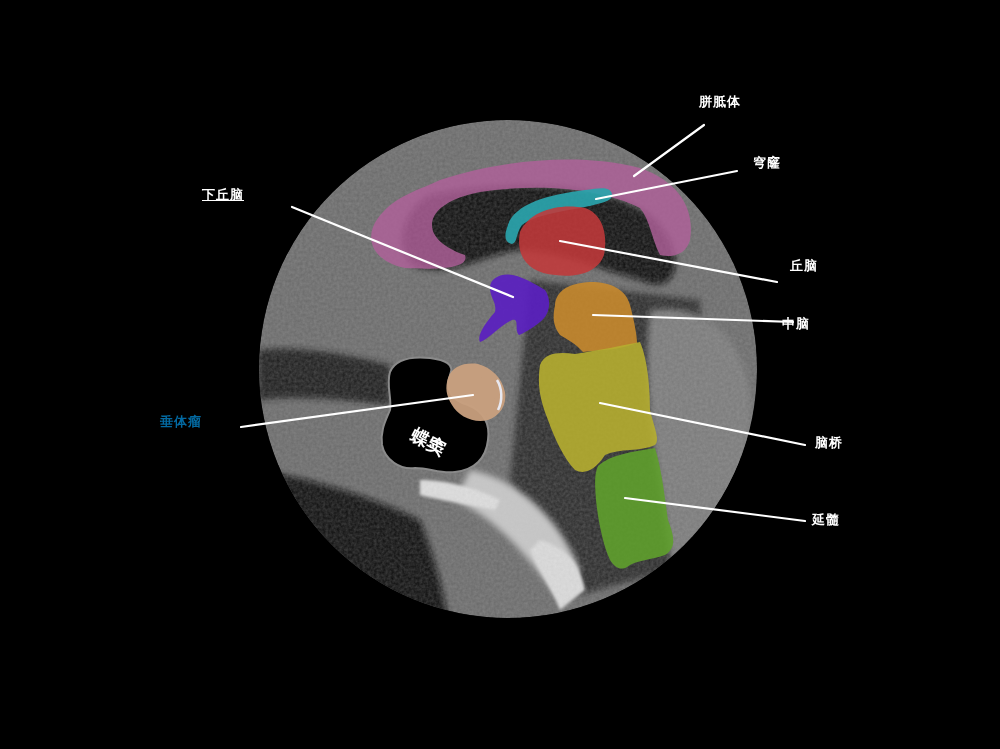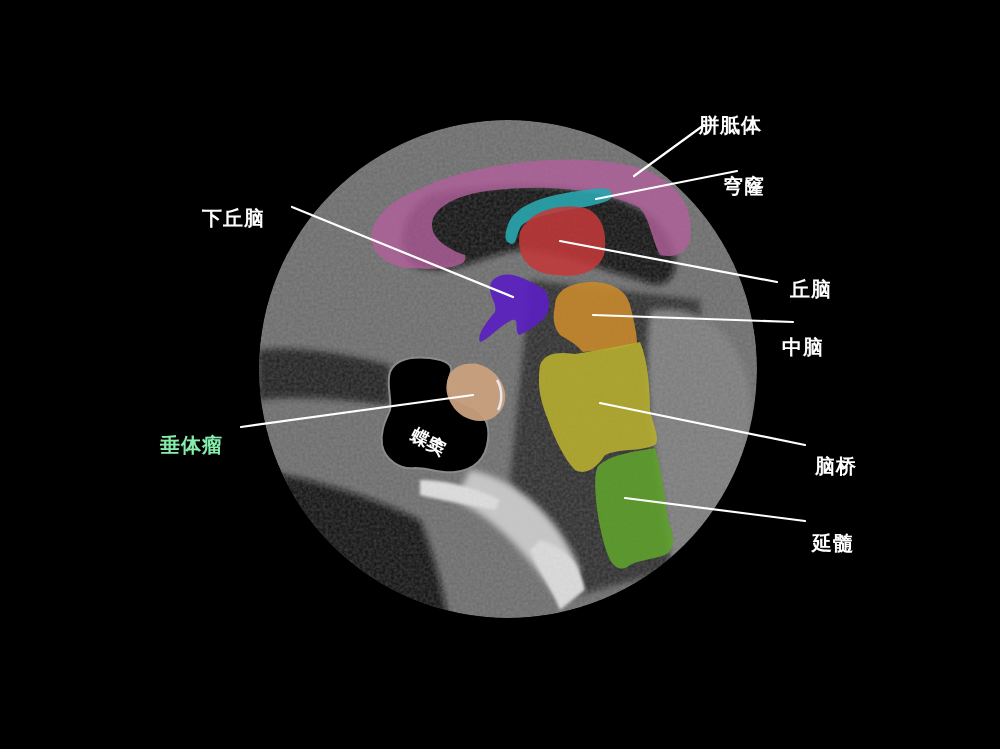--- a/index.html
+++ b/index.html
@@ -1,21 +1,21 @@
 <!DOCTYPE html>
 <html><head>
 <meta charset="utf-8">
 <style>
   html, body { margin: 0; padding: 0; background: #000; }
   body { width: 1000px; height: 749px; position: relative; overflow: hidden;
          font-family: "DejaVu Sans", "Liberation Sans", sans-serif; }
   #stage { position: absolute; left: 0; top: 0; width: 1000px; height: 749px; }
-  .lbl { position: absolute; font-size: 20px; font-weight: bold; color: #ffffff;
-         white-space: nowrap; line-height: 1; letter-spacing: 1px; margin-top: 20px; }
-  .lbl.red { color: #86efac; }
+  .lbl { position: absolute; font-size: 13px; font-weight: bold; color: #ffffff;
+         white-space: nowrap; line-height: 1; letter-spacing: 1px; }
+  .lbl.red { color: #0369a1; }
   .sinus-lbl { position: absolute; font-size: 18px; font-weight: bold; color: #fff;
                transform: rotate(28deg); transform-origin: center; line-height: 1; }
 </style>
 </head>
 <body>
 
 <svg id="stage" viewBox="0 0 1000 749" width="1000" height="749" xmlns="http://www.w3.org/2000/svg">
   <defs>
     <clipPath id="circClip">
       <circle cx="508" cy="369" r="249"></circle>
@@ -77,20 +77,20 @@
     <line x1="292" y1="207" x2="513" y2="297"></line>
     <line x1="777" y1="282" x2="560" y2="241"></line>
     <line x1="793" y1="322" x2="593" y2="315"></line>
     <line x1="241" y1="427" x2="473" y2="395"></line>
     <line x1="805" y1="445" x2="600" y2="403"></line>
     <line x1="805" y1="521" x2="625" y2="498"></line>
   </g>
 </svg>
 
 <div class="lbl" style="left:699px; top:95px;">胼胝体</div>
-<div class="lbl" style="left:723px; top:156px;">穹窿</div>
-<div class="lbl" style="left:202px; top:188px;">下丘脑</div>
+<div class="lbl" style="left:753px; top:156px;">穹窿</div>
+<div class="lbl" style="left:202px; top:188px;text-decoration:underline;">下丘脑</div>
 <div class="lbl" style="left:790px; top:259px;">丘脑</div>
 <div class="lbl" style="left:782px; top:317px;">中脑</div>
 <div class="lbl red" style="left:160px; top:415px;">垂体瘤</div>
 <div class="lbl" style="left:815px; top:436px;">脑桥</div>
 <div class="lbl" style="left:812px; top:513px;">延髓</div>
 <div class="sinus-lbl" style="left:410px; top:433px;">蝶窦</div>
 
 </body></html>

